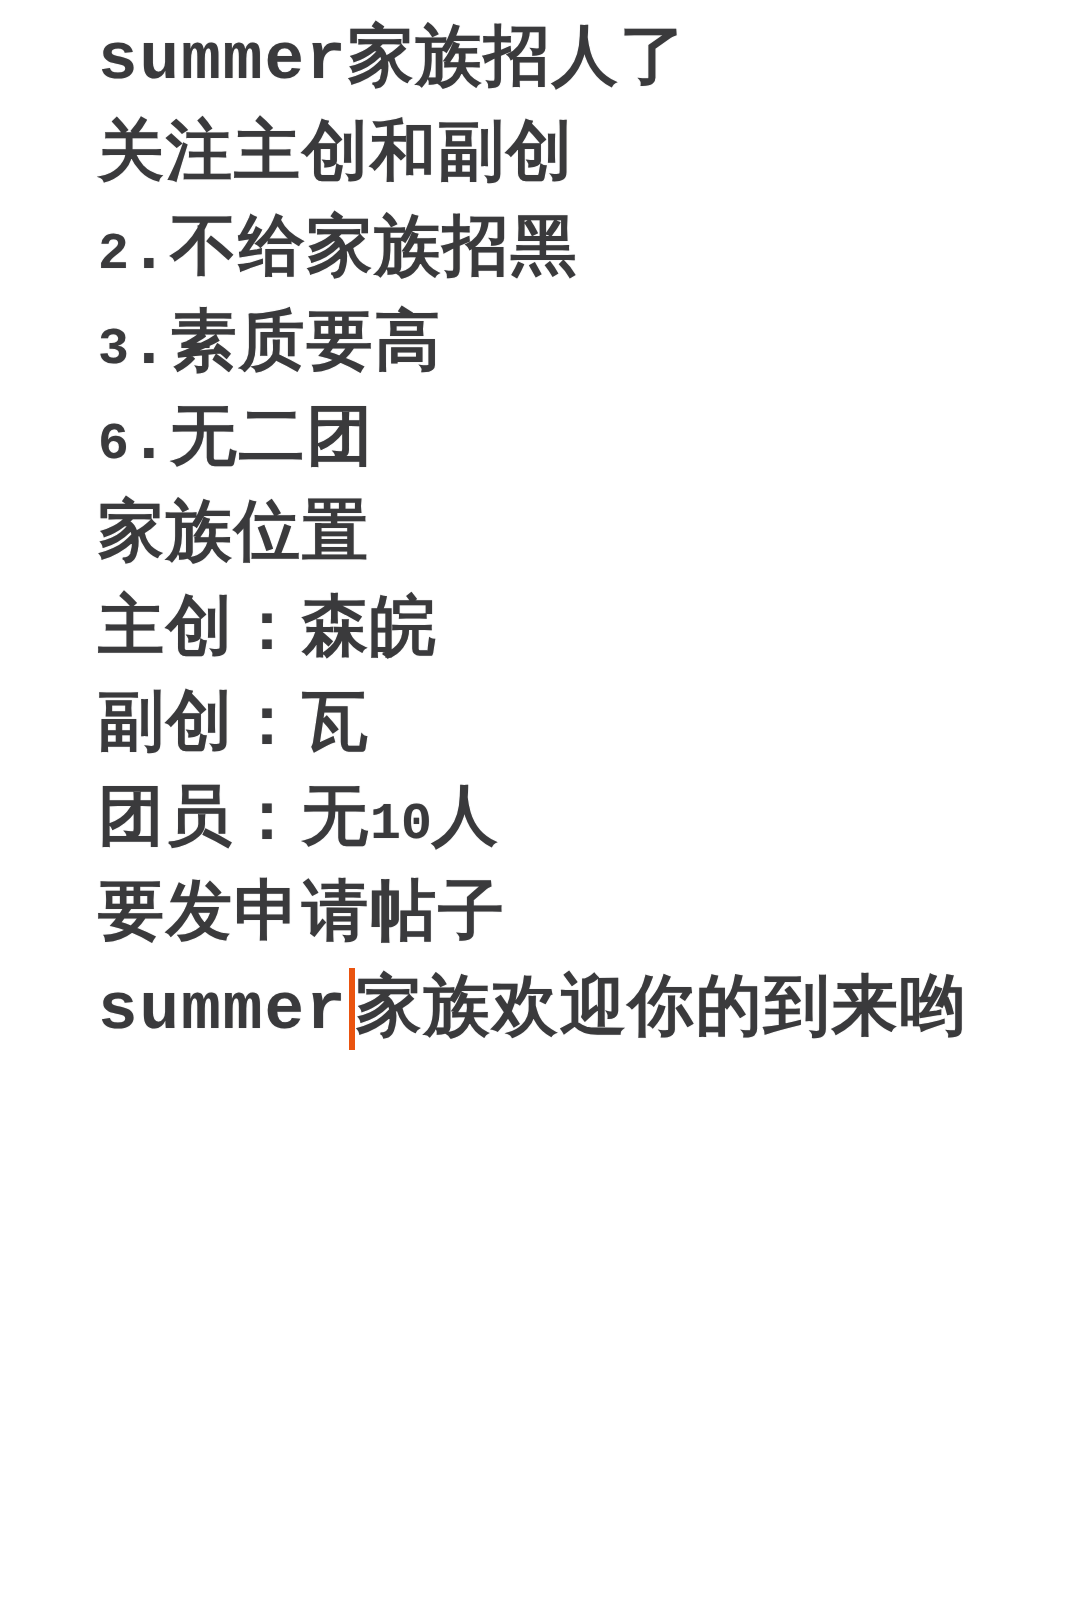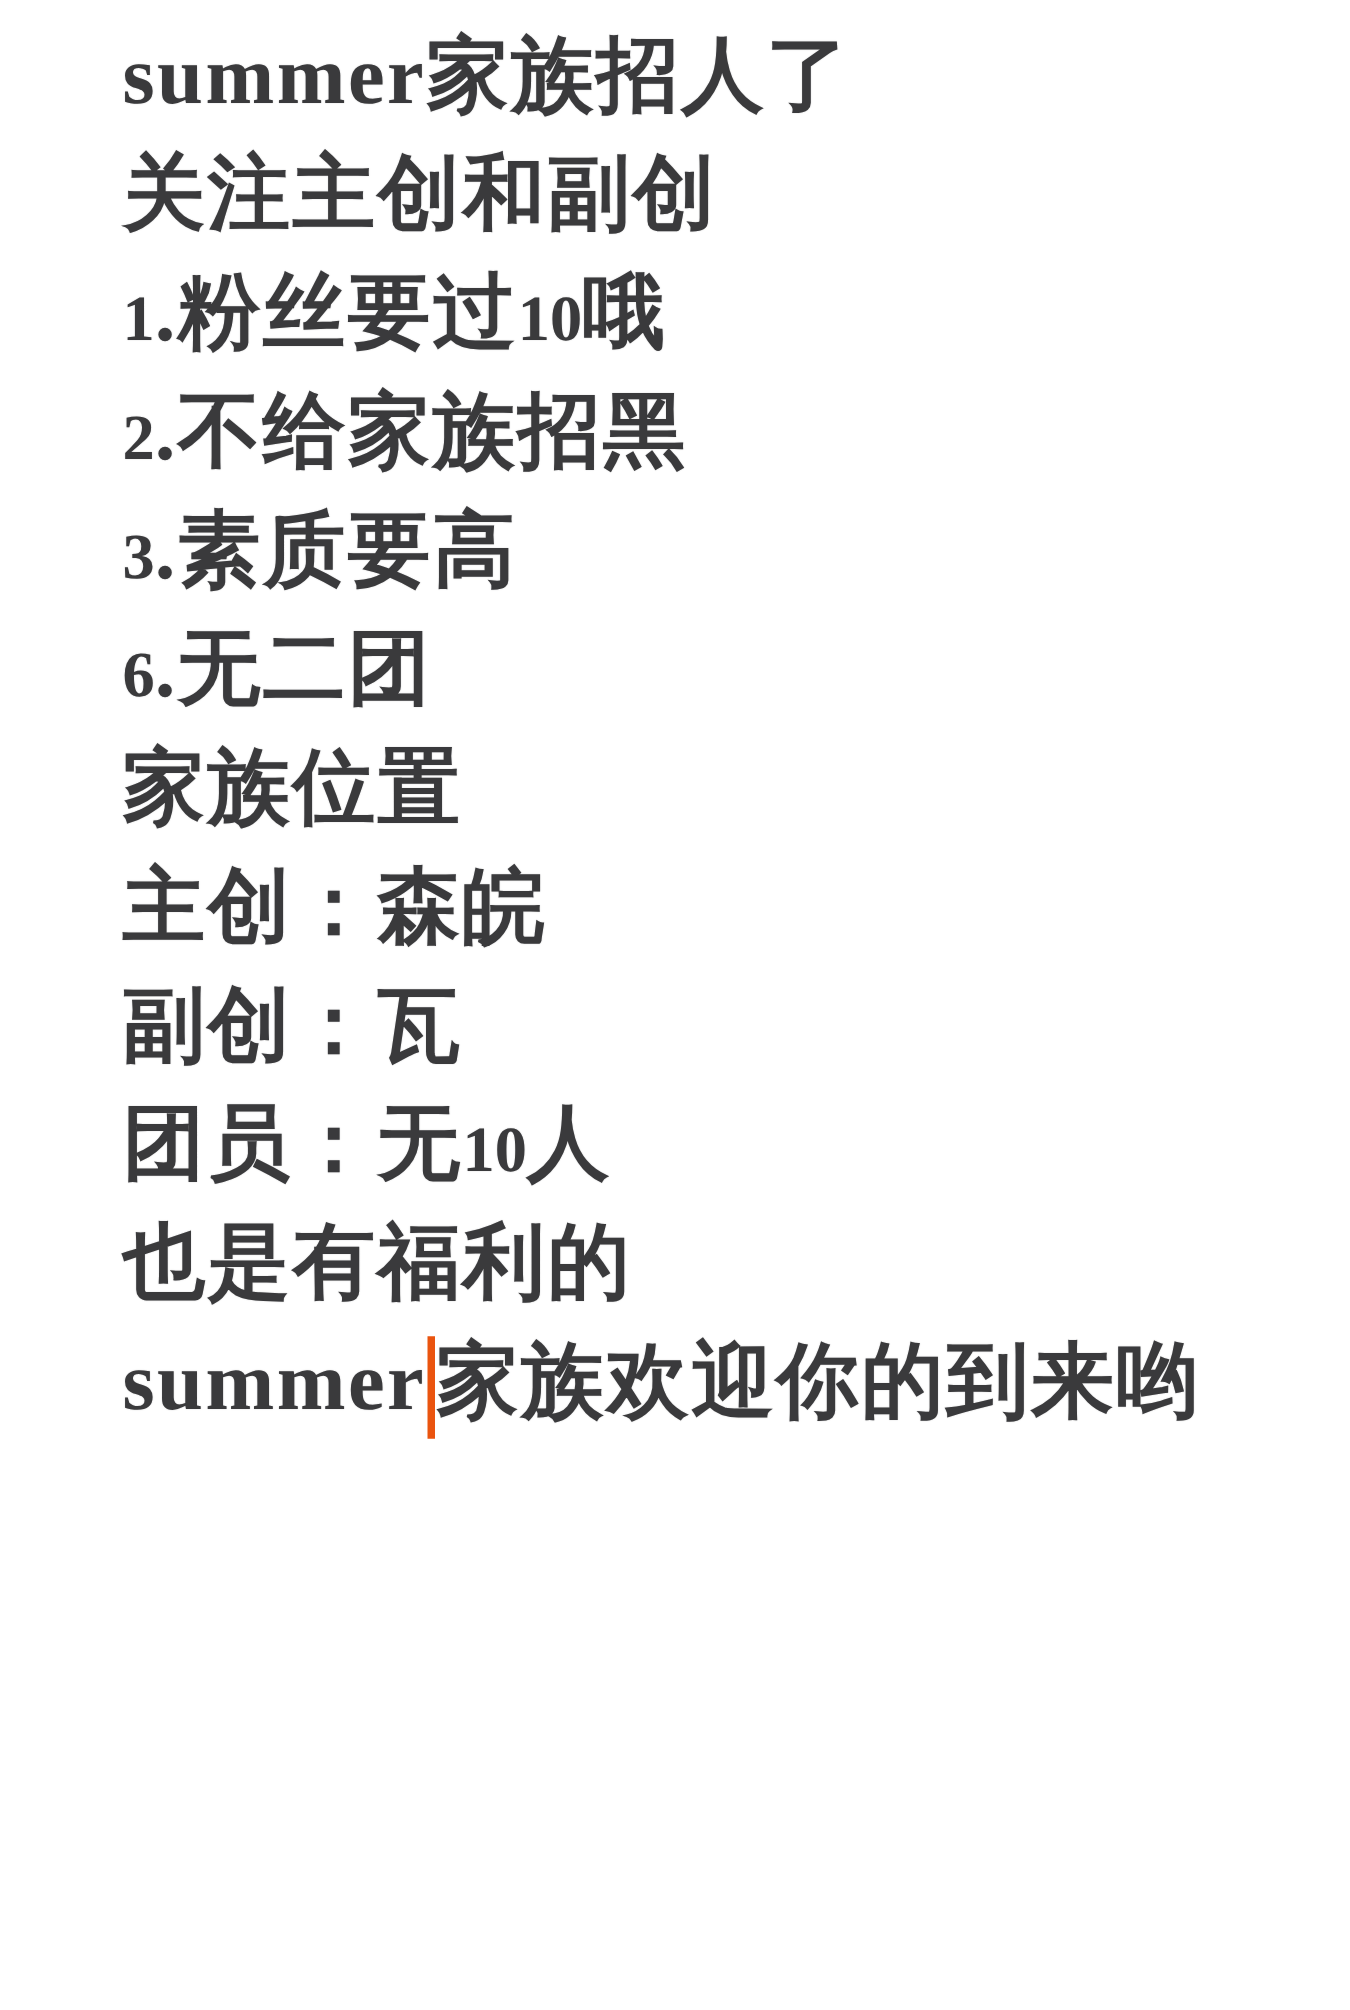--- a/index.html
+++ b/index.html
@@ -14,21 +14,21 @@
     background: var(--bg);
     overflow: hidden;
   }
   .page {
     width: 1080px;
     height: 1608px;
     background: var(--bg);
     padding: 13px 20px 0 98px;
   }
   .line {
-    font-family: Liberation Serif, serif;
+    font-family: Liberation Mono, monospace;
     font-weight: bold;
     color: var(--text);
     font-size: 66px;
     line-height: 95px;
     height: 95px;
     letter-spacing: 2px;
     white-space: nowrap;
     text-shadow: 0 0 1px rgba(58,58,60,0.35);
   }
   .line .num {
@@ -45,26 +45,25 @@
     transform: translateY(-2px);
   }
 </style>
 </head>
 <body>
 
 <div class="page">
   <div>
     <div class="line">summer家族招人了</div>
     <div class="line">关注主创和副创</div>
-    <div class="line"><span class="num">1</span>.粉丝要过<span class="num">10</span>哦</div>
     <div class="line"><span class="num">2</span>.不给家族招黑</div>
     <div class="line"><span class="num">3</span>.素质要高</div>
     <div class="line"><span class="num">6</span>.无二团</div>
     <div class="line">家族位置</div>
     <div class="line">主创：森皖</div>
     <div class="line">副创：瓦</div>
     <div class="line">团员：无<span class="num">10</span>人</div>
-    <div class="line">也是有福利的</div>
+    <div class="line">要发申请帖子</div>
     <div class="line">
       <span>summer</span><span class="caret"></span><span>家族欢迎你的到来哟</span>
     </div>
   </div>
 </div>
 
 </body></html>

